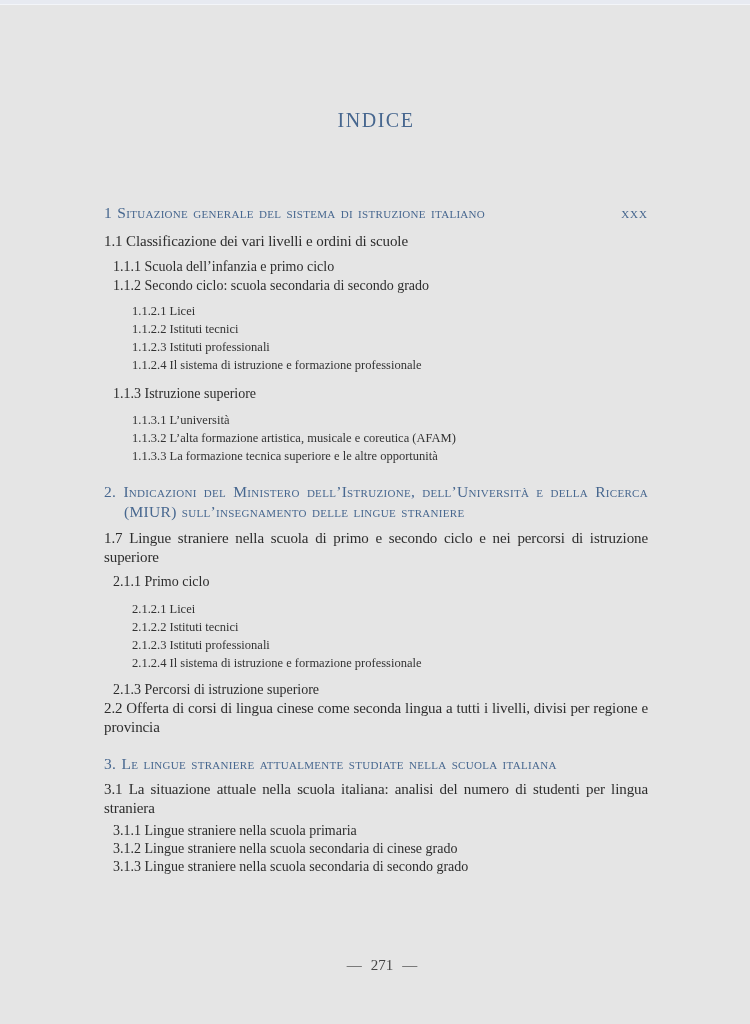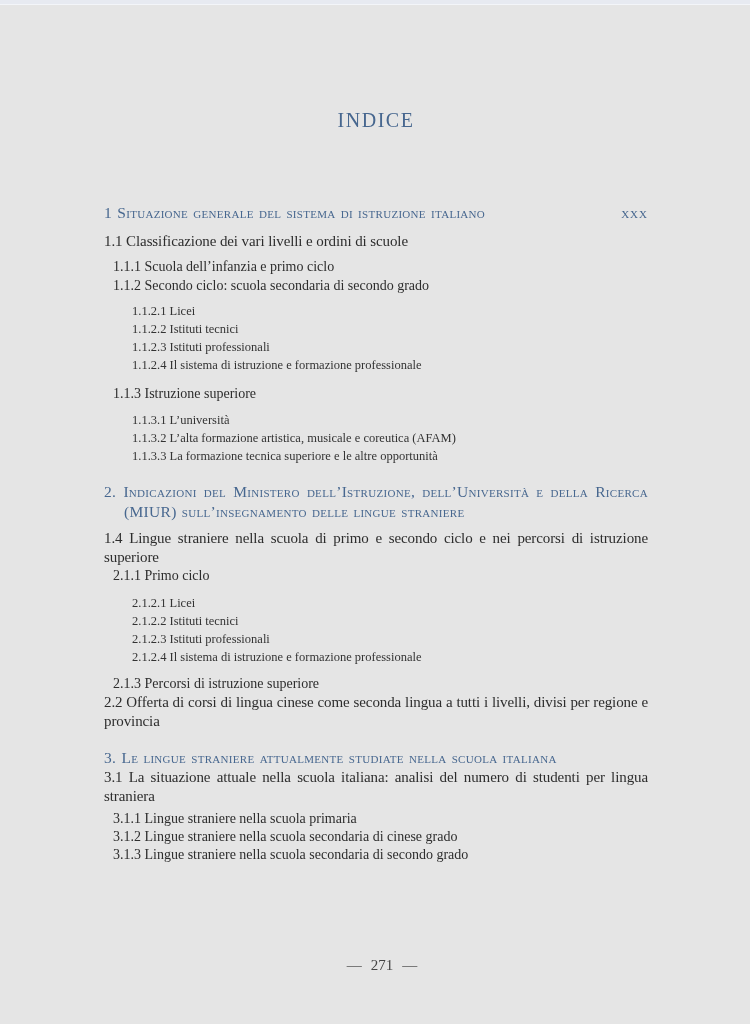--- a/index.html
+++ b/index.html
@@ -97,31 +97,31 @@
     <p class="l3">1.1.2.2 Istituti tecnici</p>
     <p class="l3">1.1.2.3 Istituti professionali</p>
     <p class="l3">1.1.2.4 Il sistema di istruzione e formazione professionale</p>
     <p class="l2" style="margin-top:11px">1.1.3 Istruzione superiore</p>
     <p class="l3" style="margin-top:8px">1.1.3.1 L’università</p>
     <p class="l3">1.1.3.2 L’alta formazione artistica, musicale e coreutica (AFAM)</p>
     <p class="l3">1.1.3.3 La formazione tecnica superiore e le altre opportunità</p>
 
     <p class="chapter hang" style="margin-top:17px"><span>2.</span> <span>Indicazioni del Ministero dell’Istruzione, dell’Università e della Ricerca (MIUR) sull’insegnamento delle lingue straniere</span></p>
 
-    <p class="l1" style="margin-top:7px">1.4 Lingue straniere nella scuola di primo e secondo ciclo e nei percorsi di istruzione superiore</p>
-    <p class="l2" style="margin-top:0">2.1.1 Primo ciclo</p>
+    <p class="l1" style="margin-top:7px">1.7 Lingue straniere nella scuola di primo e secondo ciclo e nei percorsi di istruzione superiore</p>
+    <p class="l2" style="margin-top:6px">2.1.1 Primo ciclo</p>
     <p class="l3" style="margin-top:9px">2.1.2.1 Licei</p>
     <p class="l3">2.1.2.2 Istituti tecnici</p>
     <p class="l3">2.1.2.3 Istituti professionali</p>
     <p class="l3">2.1.2.4 Il sistema di istruzione e formazione professionale</p>
     <p class="l2" style="margin-top:9px">2.1.3 Percorsi di istruzione superiore</p>
     <p class="l1" style="">2.2 Offerta di corsi di lingua cinese come seconda lingua a tutti i livelli, divisi per regione e provincia</p>
 
     <p class="chapter" style="margin-top:17px"><span>3.</span> <span>Le lingue straniere attualmente studiate nella scuola italiana</span></p>
 
-    <p class="l1" style="">3.1 La situazione attuale nella scuola italiana: analisi del numero di studenti per lingua straniera</p>
+    <p class="l1" style="margin-top:6px">3.1 La situazione attuale nella scuola italiana: analisi del numero di studenti per lingua straniera</p>
     <p class="l2" style="margin-top:4px">3.1.1 Lingue straniere nella scuola primaria</p>
     <p class="l2">3.1.2 Lingue straniere nella scuola secondaria di cinese grado</p>
     <p class="l2">3.1.3 Lingue straniere nella scuola secondaria di secondo grado</p>
   </div>
 
   <div class="footer"><span class="dash">—</span><span>271</span><span class="dash">—</span></div>
 </div>
 
 </body></html>

